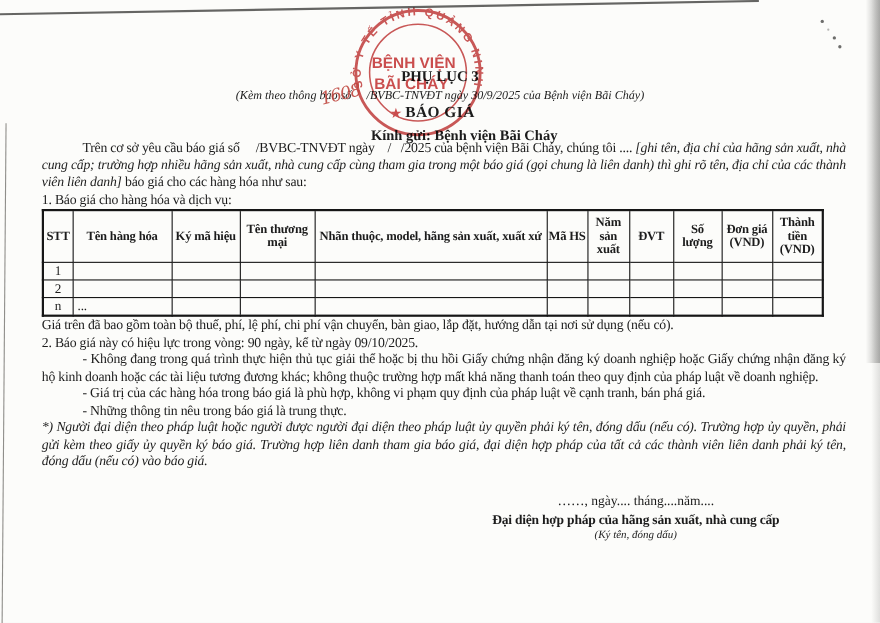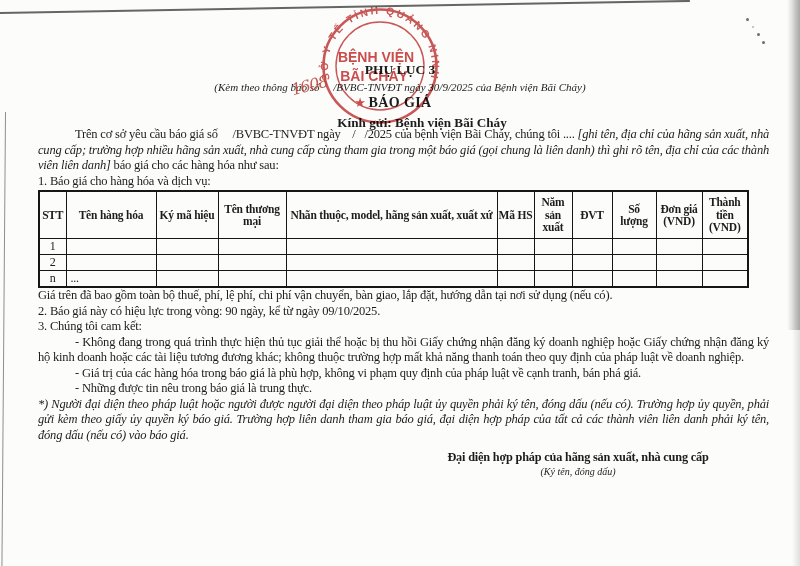--- a/index.html
+++ b/index.html
@@ -164,26 +164,26 @@
         <td></td>
         <td></td>
         <td></td>
       </tr>
     </tbody>
       </table>
 
     <p class="mt-note">Giá trên đã bao gồm toàn bộ thuế, phí, lệ phí, chi phí vận chuyển, bàn giao, lắp đặt, hướng dẫn tại nơi sử dụng (nếu có).</p>
 
     <p class="mt-p2">2. Báo giá này có hiệu lực trong vòng: 90 ngày, kể từ ngày 09/10/2025.</p>
-    <p>3. Chúng tôi cam kết:</p>
     <p class="indent">- Không đang trong quá trình thực hiện thủ tục giải thể hoặc bị thu hồi Giấy chứng nhận đăng ký doanh nghiệp hoặc Giấy chứng nhận đăng ký hộ kinh doanh hoặc các tài liệu tương đương khác; không thuộc trường hợp mất khả năng thanh toán theo quy định của pháp luật về doanh nghiệp.</p>
     <p class="indent">- Giá trị của các hàng hóa trong báo giá là phù hợp, không vi phạm quy định của pháp luật về cạnh tranh, bán phá giá.</p>
-    <p class="indent">- Những được tin nêu trong báo giá là trung thực.</p>
+    <p class="indent">- Những thông tin nêu trong báo giá là trung thực.</p>
 
     <p class="foot">*) Người đại diện theo pháp luật hoặc người được người đại diện theo pháp luật ủy quyền phải ký tên, đóng dấu (nếu có). Trường hợp ủy quyền, phải gửi kèm theo giấy ủy quyền ký báo giá. Trường hợp liên danh tham gia báo giá, đại diện hợp pháp của tất cả các thành viên liên danh phải ký tên, đóng dấu (nếu có) vào báo giá.</p>
   </div>
 
   <div class="sig">
+    <div class="sig-date">……, ngày.... tháng....năm....</div>
     <div class="sig-role">Đại diện hợp pháp của hãng sản xuất, nhà cung cấp</div>
     <div class="sig-instr">(Ký tên, đóng dấu)</div>
   </div>
 
 </div>
 
 </body></html>

